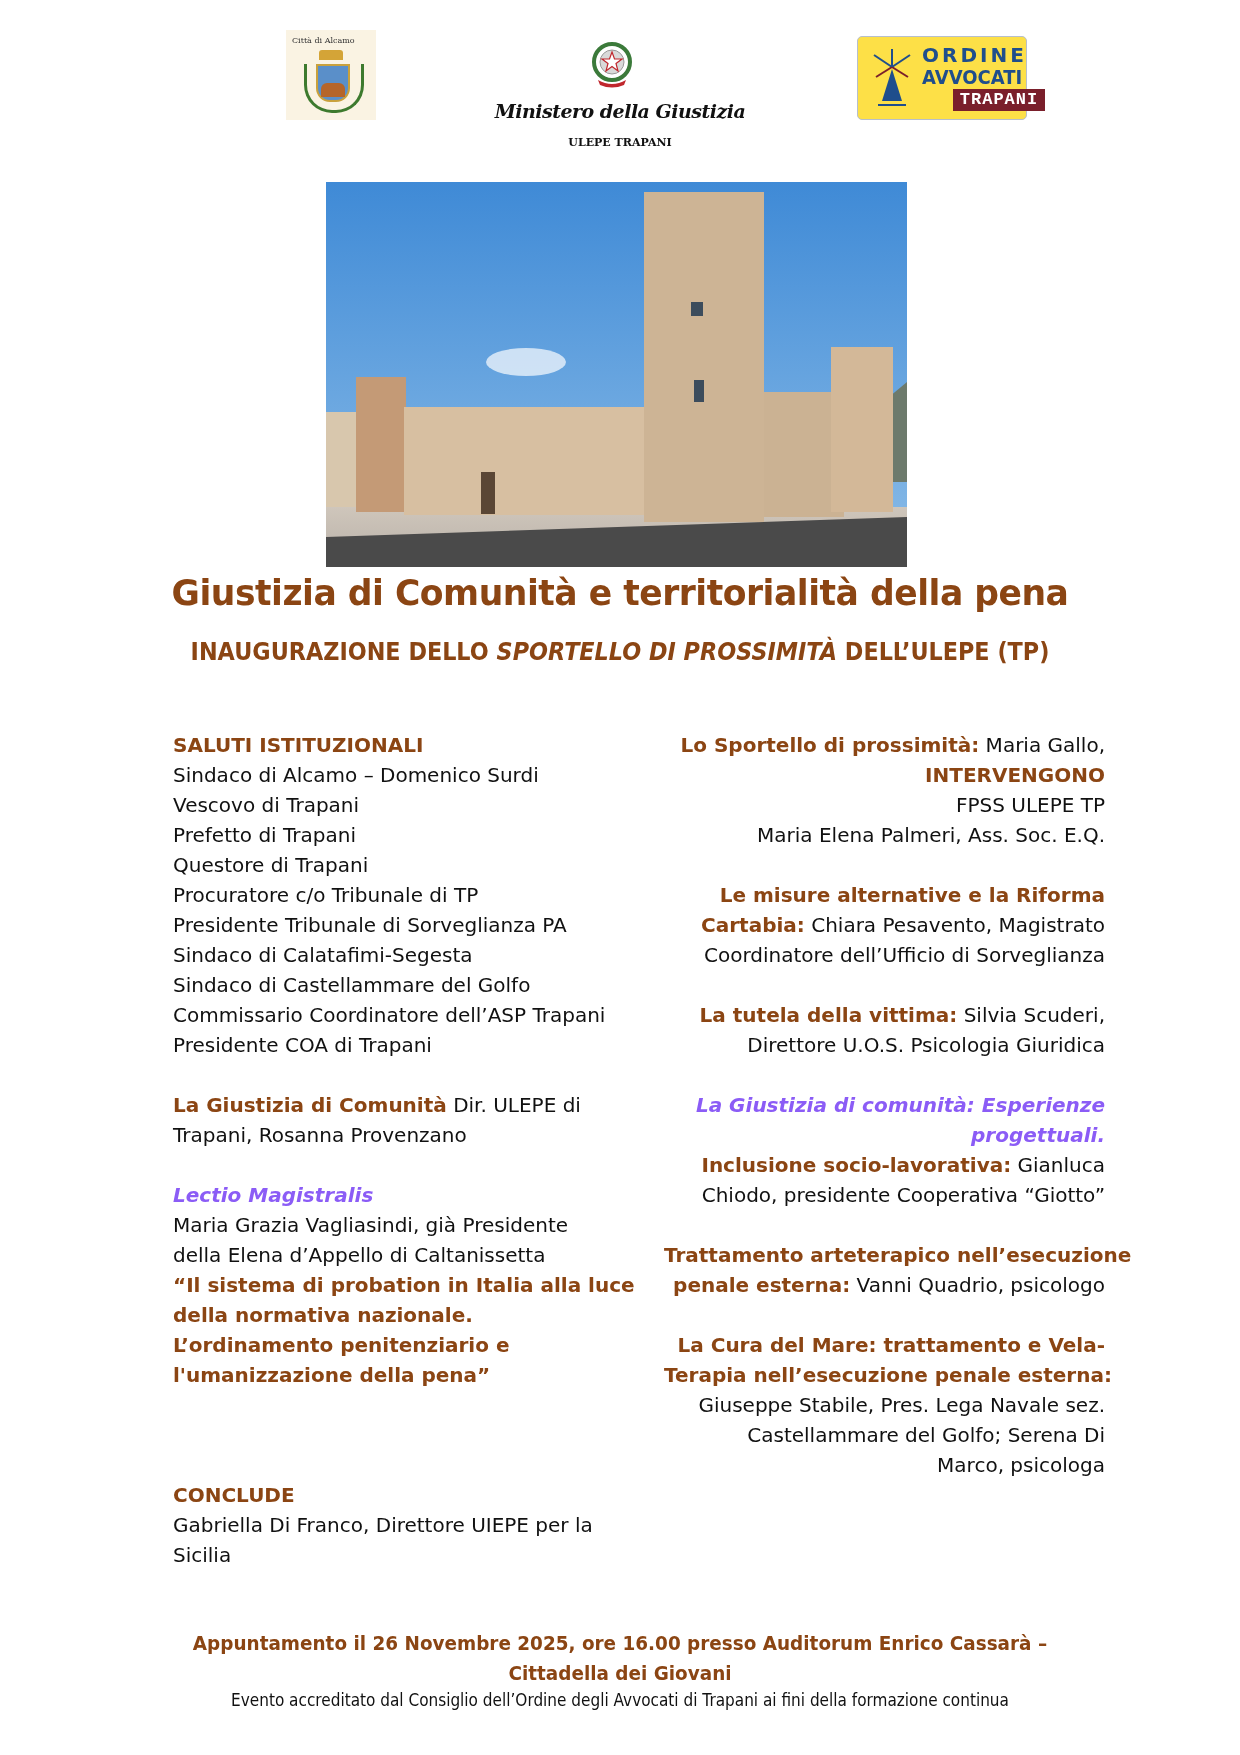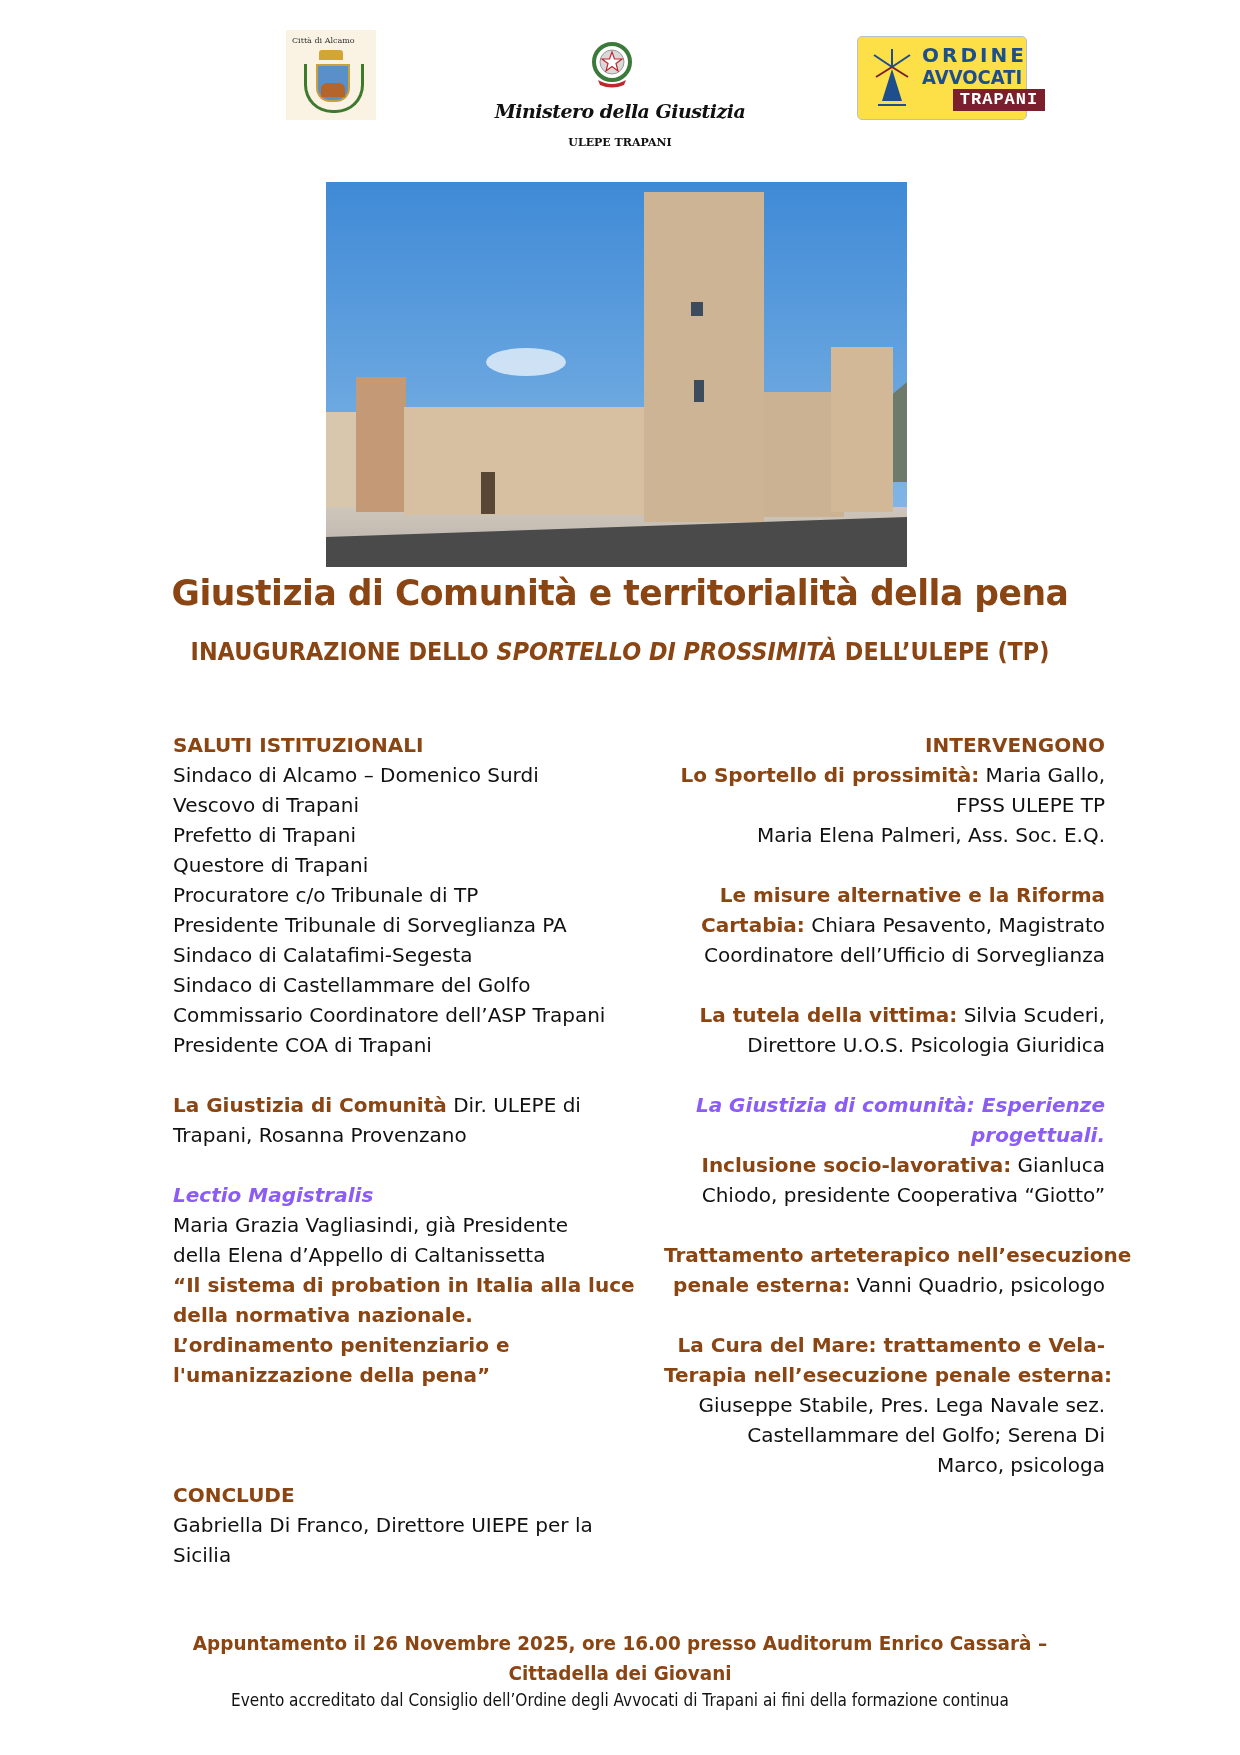--- a/index.html
+++ b/index.html
@@ -157,22 +157,22 @@
   <span class="line b">l'umanizzazione della pena”</span>
   <span class="gap"></span>
     <span class="gap"></span>
     <span class="gap"></span>
   <span class="line h">CONCLUDE</span>
   <span class="line">Gabriella Di Franco, Direttore UIEPE per la</span>
   <span class="line">Sicilia</span>
 </div>
 
 <div class="abs col col-right">
+  <span class="line"><span class="b">Lo Sportello di prossimità:</span><span> Maria Gallo,</span></span>
   <span class="line h">INTERVENGONO</span>
-  <span class="line"><span class="b">Lo Sportello di prossimità:</span><span> Maria Gallo,</span></span>
   <span class="line">FPSS ULEPE TP</span>
   <span class="line">Maria Elena Palmeri, Ass. Soc. E.Q.</span>
   <span class="gap"></span>
   <span class="line b">Le misure alternative e la Riforma</span>
   <span class="line"><span class="b">Cartabia:</span><span> Chiara Pesavento, Magistrato</span></span>
   <span class="line">Coordinatore dell’Ufficio di Sorveglianza</span>
   <span class="gap"></span>
   <span class="line"><span class="b">La tutela della vittima:</span><span> Silvia Scuderi,</span></span>
   <span class="line">Direttore U.O.S. Psicologia Giuridica</span>
   <span class="gap"></span>

